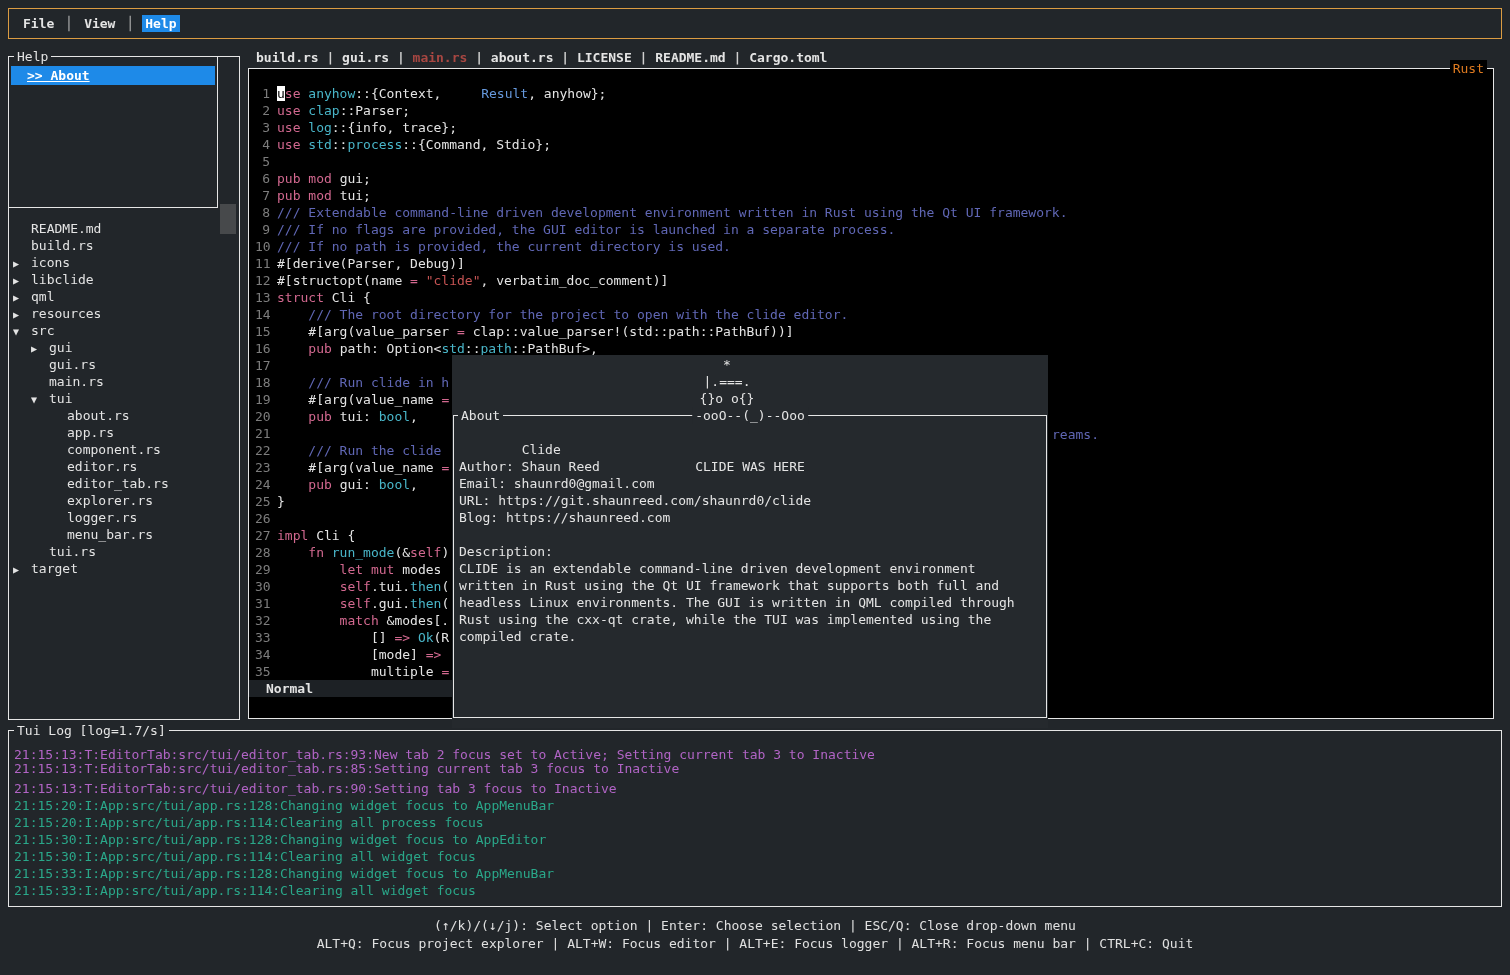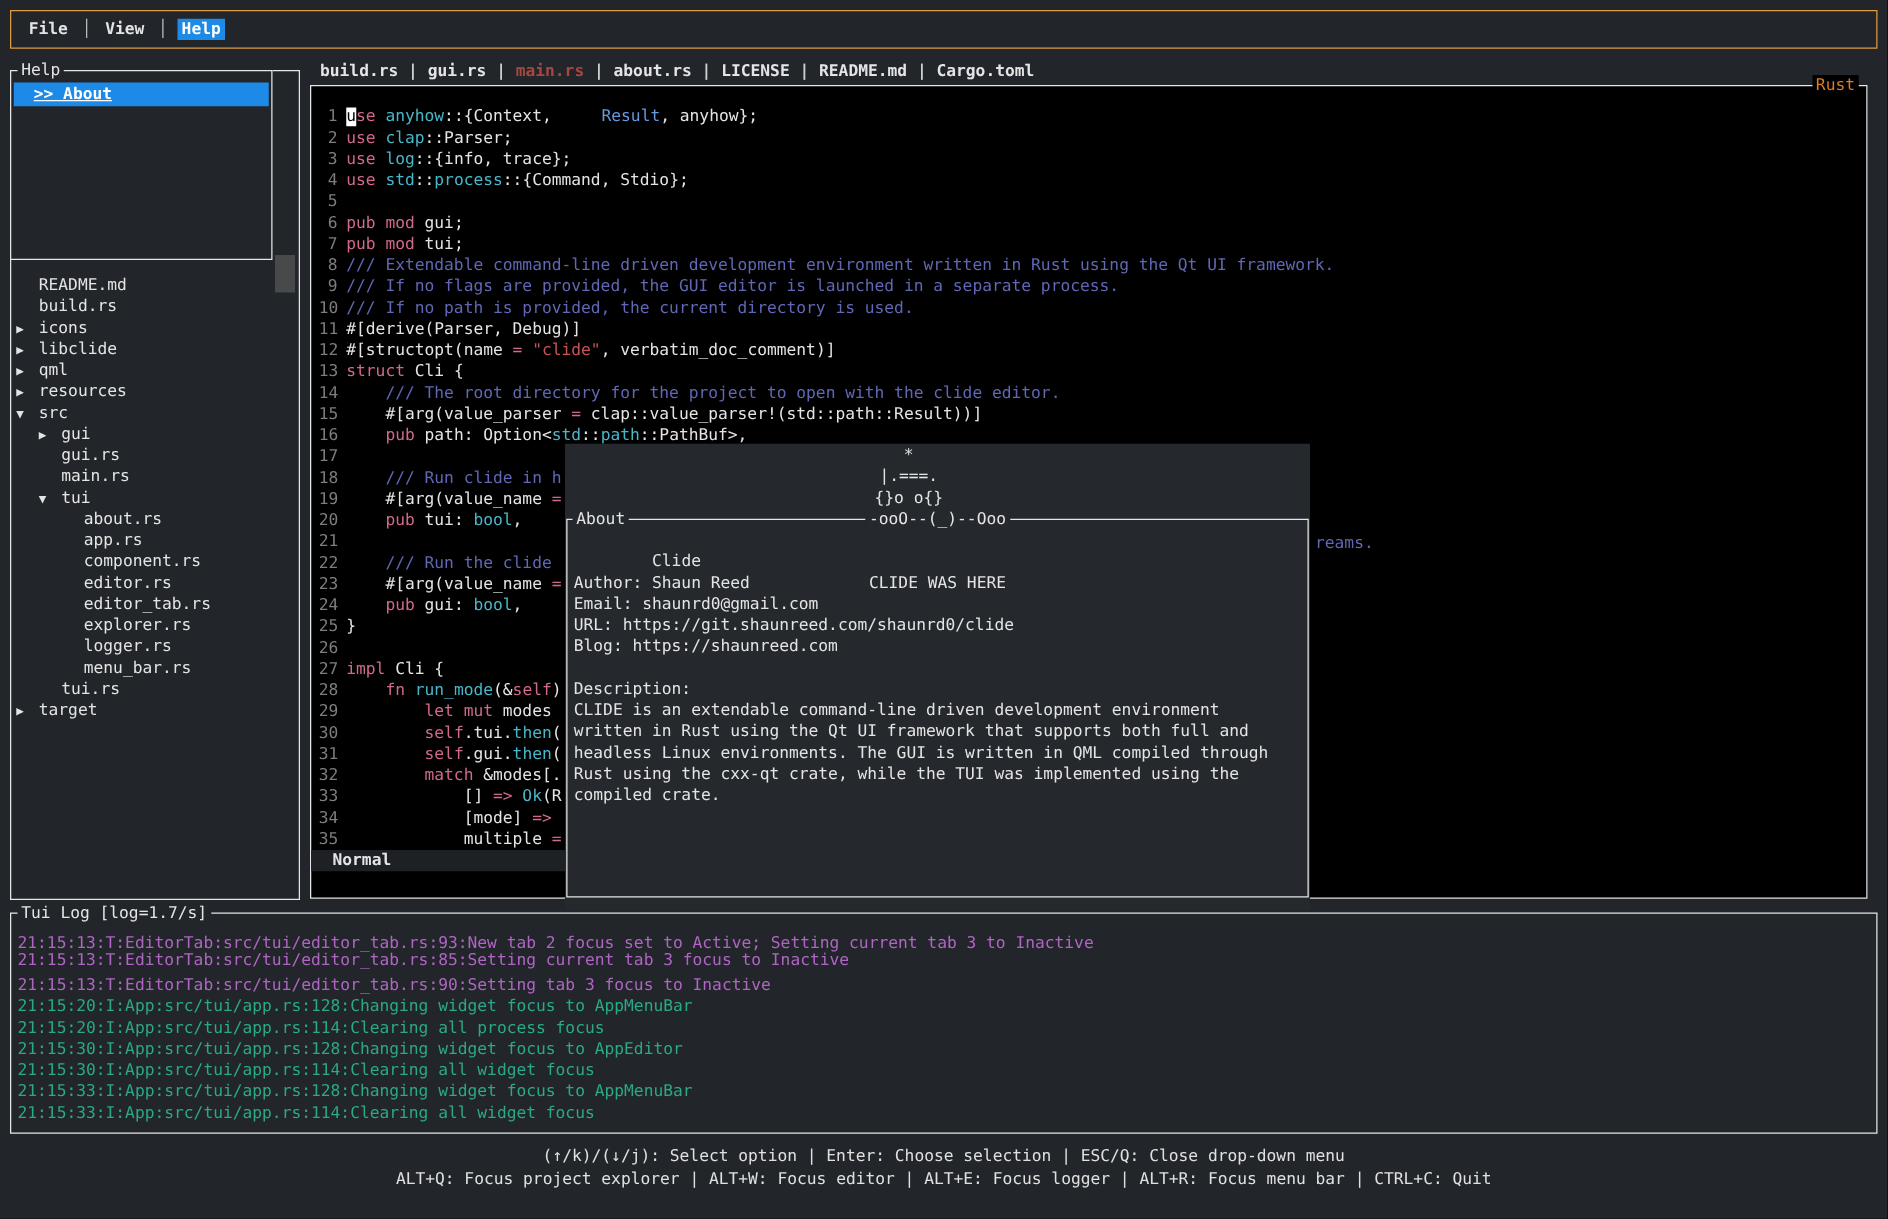--- a/index.html
+++ b/index.html
@@ -140,21 +140,21 @@
         <div class="cl" style="top: 68px;"><span class="ln">5</span></div>
         <div class="cl" style="top: 85px;"><span class="ln">6</span><span class="sk">pub mod </span><span class="sd">gui;</span></div>
         <div class="cl" style="top: 102px;"><span class="ln">7</span><span class="sk">pub mod </span><span class="sd">tui;</span></div>
         <div class="cl" style="top: 119px;"><span class="ln">8</span><span class="sc">/// Extendable command-line driven development environment written in Rust using the Qt UI framework.</span></div>
         <div class="cl" style="top: 136px;"><span class="ln">9</span><span class="sc">/// If no flags are provided, the GUI editor is launched in a separate process.</span></div>
         <div class="cl" style="top: 153px;"><span class="ln">10</span><span class="sc">/// If no path is provided, the current directory is used.</span></div>
         <div class="cl" style="top: 170px;"><span class="ln">11</span><span class="sd">#[derive(Parser, Debug)]</span></div>
         <div class="cl" style="top: 187px;"><span class="ln">12</span><span class="sd">#[structopt(name </span><span class="sk">=</span><span class="sd"> </span><span class="ss">"clide"</span><span class="sd">, verbatim_doc_comment)]</span></div>
         <div class="cl" style="top: 204px;"><span class="ln">13</span><span class="sk">struct </span><span class="sd">Cli {</span></div>
         <div class="cl" style="top: 221px;"><span class="ln">14</span><span class="sc">    /// The root directory for the project to open with the clide editor.</span></div>
-        <div class="cl" style="top: 238px;"><span class="ln">15</span><span class="sd">    #[arg(value_parser </span><span class="sk">=</span><span class="sd"> clap::value_parser!(std::path::Result))]</span></div>
+        <div class="cl" style="top: 238px;"><span class="ln">15</span><span class="sd">    #[arg(value_parser </span><span class="sk">=</span><span class="sd"> clap::value_parser!(std::path::PathBuf))]</span></div>
         <div class="cl" style="top: 255px;"><span class="ln">16</span><span class="sk">    pub </span><span class="sd">path: Option&lt;</span><span class="st">std</span><span class="sd">::</span><span class="st">path</span><span class="sd">::PathBuf&gt;,</span></div>
         <div class="cl" style="top: 272px;"><span class="ln">17</span></div>
         <div class="cl" style="top: 289px;"><span class="ln">18</span><span class="sc">    /// Run clide in h</span></div>
         <div class="cl" style="top: 306px;"><span class="ln">19</span><span class="sd">    #[arg(value_name </span><span class="sk">=</span></div>
         <div class="cl" style="top: 323px;"><span class="ln">20</span><span class="sk">    pub </span><span class="sd">tui: </span><span class="st">bool</span><span class="sd">,</span></div>
         <div class="cl" style="top: 340px;"><span class="ln">21</span></div>
         <div class="cl" style="top: 357px;"><span class="ln">22</span><span class="sc">    /// Run the clide </span></div>
         <div class="cl" style="top: 374px;"><span class="ln">23</span><span class="sd">    #[arg(value_name </span><span class="sk">=</span></div>
         <div class="cl" style="top: 391px;"><span class="ln">24</span><span class="sk">    pub </span><span class="sd">gui: </span><span class="st">bool</span><span class="sd">,</span></div>
         <div class="cl" style="top: 408px;"><span class="ln">25</span><span class="sd">}</span></div>

